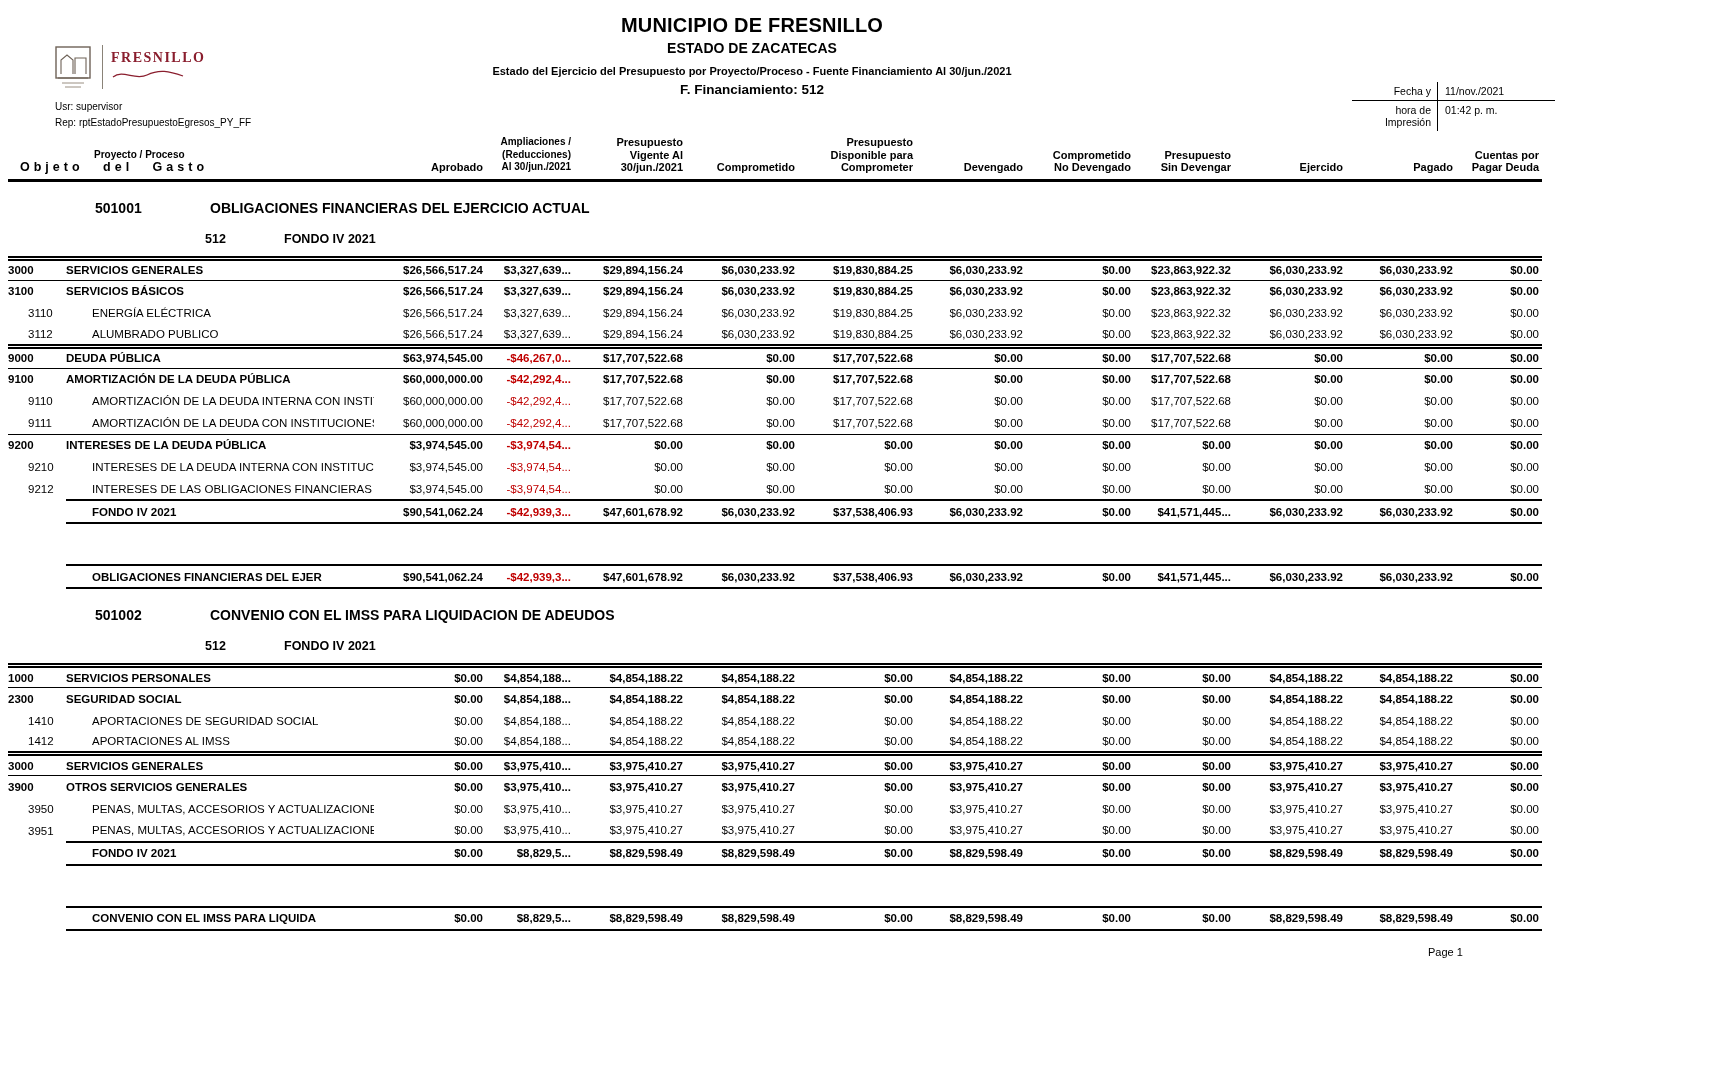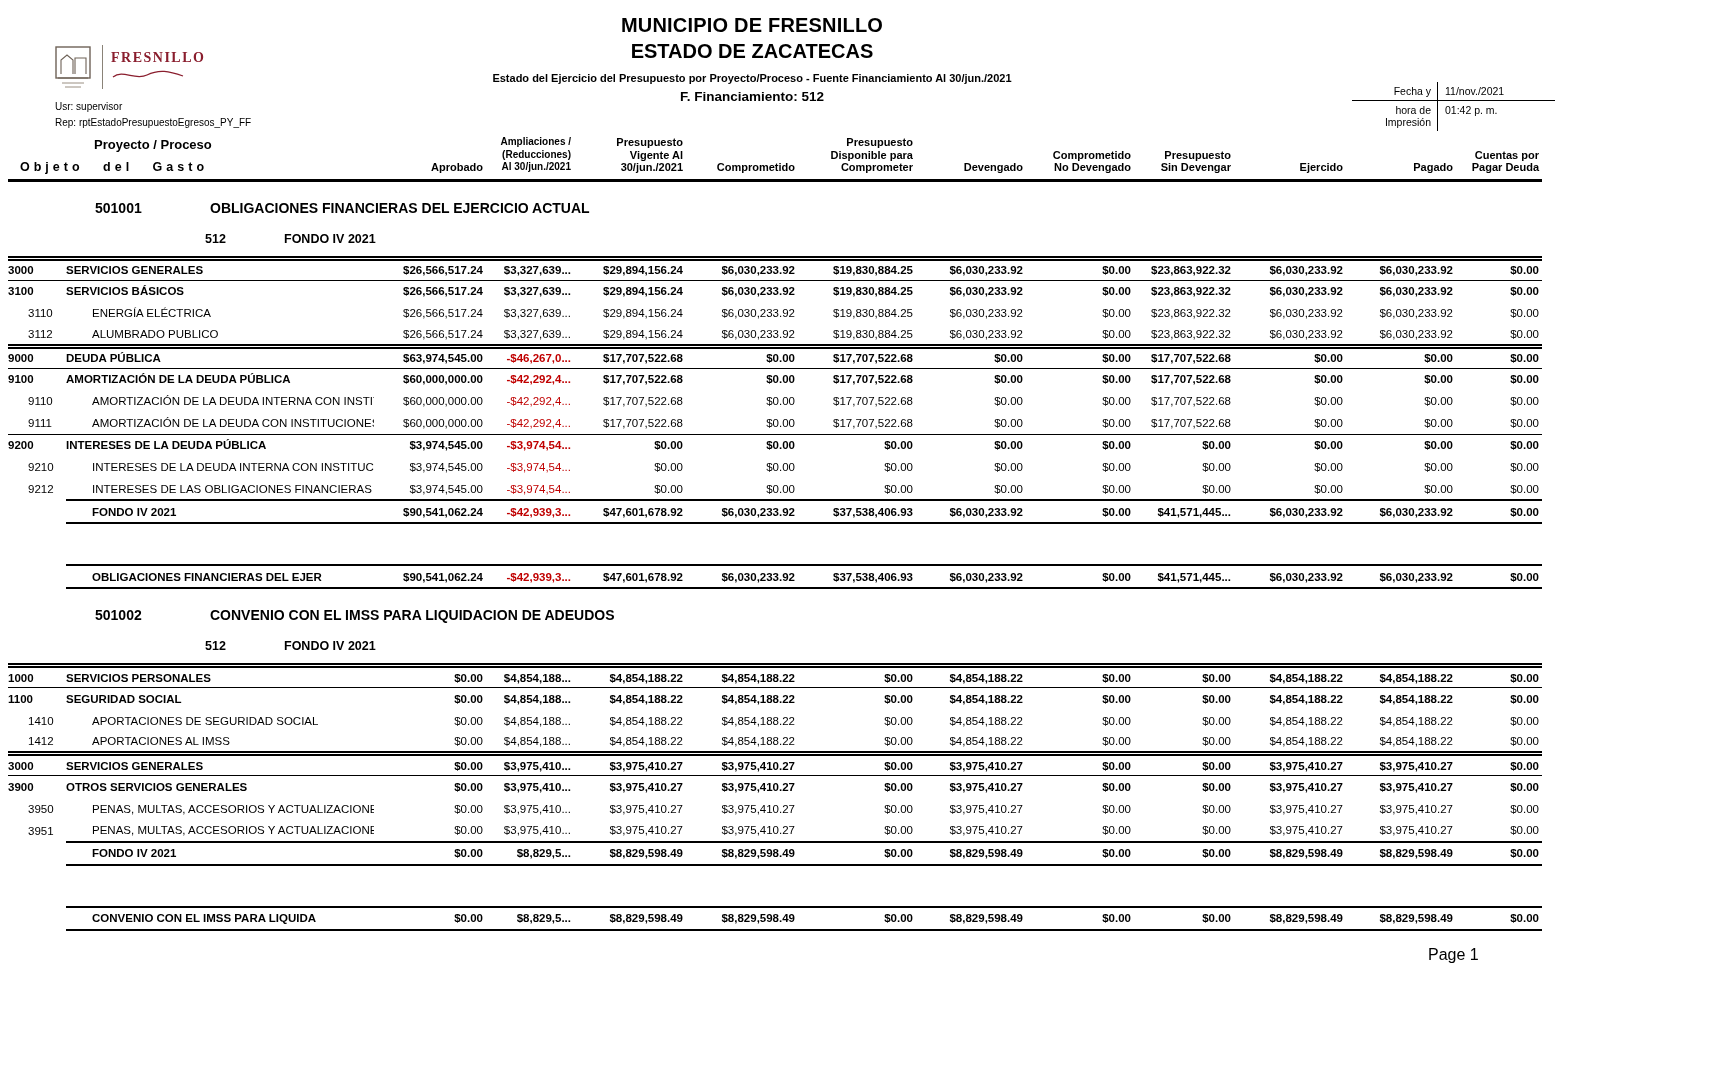--- a/index.html
+++ b/index.html
@@ -3,21 +3,21 @@
 <meta charset="utf-8">
 <style>
   * { margin:0; padding:0; box-sizing:border-box; }
   html,body { background:#ffffff; }
   body { width:1713px; height:1088px; font-family:"Liberation Sans", sans-serif; color:#000; overflow:hidden; }
   .page { position:relative; width:1713px; height:1088px; padding:10px 8px 0; background:#fff; }
 
   
   .title-block { position:absolute; left:8px; top:14px; width:1488px; text-align:center; }
   .title-block h1 { font-size:20px; font-weight:bold; letter-spacing:.2px; }
-  .title-block h2 { font-size:20px; font-weight:bold; margin-top:3px; }
+  .title-block h2 { font-size:14px; font-weight:bold; margin-top:3px; }
   .title-block h3 { font-size:11px; font-weight:bold; margin-top:9px; }
   .title-block h4 { font-size:13.5px; font-weight:bold; margin-top:5px; }
 
   .logo { position:absolute; left:52px; top:40px; display:flex; align-items:center; gap:8px; height:54px; }
   .logo-emblem svg { display:block; }
   .logo-divider { width:1px; height:44px; background:#8a8378; }
   .logo-name { font-family:"Liberation Serif", serif; font-weight:bold; font-size:14px; letter-spacing:1.5px; color:var(--brand,#8a1e2e); }
   .logo-flourish { margin-top:1px; }
 
   .meta-left { position:absolute; left:55px; top:99px; font-size:10px; line-height:16px; }
@@ -26,21 +26,21 @@
   .meta-right .ml { width:85px; text-align:right; padding:3px 6px 3px 0; }
   .meta-right .mv { width:118px; border-left:1px solid #000; padding:3px 0 3px 7px; }
   .meta-right .mrow.first .ml, .meta-right .mrow.first .mv { border-bottom:1px solid #000; }
 
   
   table.rpt { border-collapse:collapse; table-layout:fixed; width:1534px; }
   #hdr-table { margin-top:124px; border-bottom:3px solid #000; }
   #hdr-table th { vertical-align:bottom; font-size:11px; font-weight:bold; text-align:right; padding:2px 3px 5px 0; line-height:12.5px; }
   #hdr-table th.c1 { font-size:10px; }
   #hdr-table th.obj-hdr { text-align:left; }
-  .ph1 { font-size:13px; padding-left:86px; margin-bottom:10px; }
+  .ph1 { font-size:10px; padding-left:86px; margin-bottom:0; }
   .ph2 { font-size:12.5px; padding-left:12px; letter-spacing:4px; word-spacing:12px; }
 
   .sec-title { margin:18px 0 0 87px; font-weight:bold; font-size:14px; }
   .sec-code { display:inline-block; width:115px; }
   .fund-row { margin:16px 0 0 197px; font-weight:bold; font-size:12.5px; }
   .fund-code { display:inline-block; width:79px; }
 
   table.body { margin-top:10px; }
   table.body td { height:22px; font-size:11.5px; vertical-align:middle; padding:0 3px 0 0; white-space:nowrap; overflow:hidden; }
   td.code { padding-left:14px; }
@@ -49,21 +49,21 @@
   tr.lvl1 td, tr.lvl2 td { font-weight:bold; }
   tr.lvl1 td { border-top:5px double #000; }
   tr.lvl2 td { border-top:1px solid #000; }
   tr.lvl3 td.code { padding-left:20px; }
   tr.lvl3 td.lbl  { padding-left:26px; }
   tr.total-row td { font-weight:bold; border-top:2px solid #000; border-bottom:2px solid #000; height:23px; }
   tr.total-row td.code { border-top:none; border-bottom:none; }
   tr.total-row td.lbl { padding-left:26px; }
   .neg { color:var(--neg,#c00000); }
   .spacer { height:30px; }
-  .footer { position:absolute; left:1415px; top:946px; font-size:16px;padding-left:13px; }
+  .footer { position:absolute; left:1415px; top:946px; font-size:11px;padding-left:13px; }
 </style>
 </head>
 <body>
 
 <div class="page">
 
   <div class="logo">
     <div class="logo-emblem">
       <svg width="42" height="48" viewBox="0 0 42 48">
         <rect x="4" y="4" width="34" height="31" fill="none" stroke="#6e6257" stroke-width="1.4"></rect>
@@ -413,21 +413,21 @@
               <td class="num">$4,854,188.22</td>
               <td class="num">$0.00</td>
               <td class="num">$4,854,188.22</td>
               <td class="num">$0.00</td>
               <td class="num">$0.00</td>
               <td class="num">$4,854,188.22</td>
               <td class="num">$4,854,188.22</td>
               <td class="num">$0.00</td>
             </tr>
             <tr class="lvl2">
-              <td class="code">1100</td>
+              <td class="code">2300</td>
               <td class="lbl">SEGURIDAD SOCIAL</td>
               <td class="num">$0.00</td>
               <td class="num">$4,854,188...</td>
               <td class="num">$4,854,188.22</td>
               <td class="num">$4,854,188.22</td>
               <td class="num">$0.00</td>
               <td class="num">$4,854,188.22</td>
               <td class="num">$0.00</td>
               <td class="num">$0.00</td>
               <td class="num">$4,854,188.22</td>

